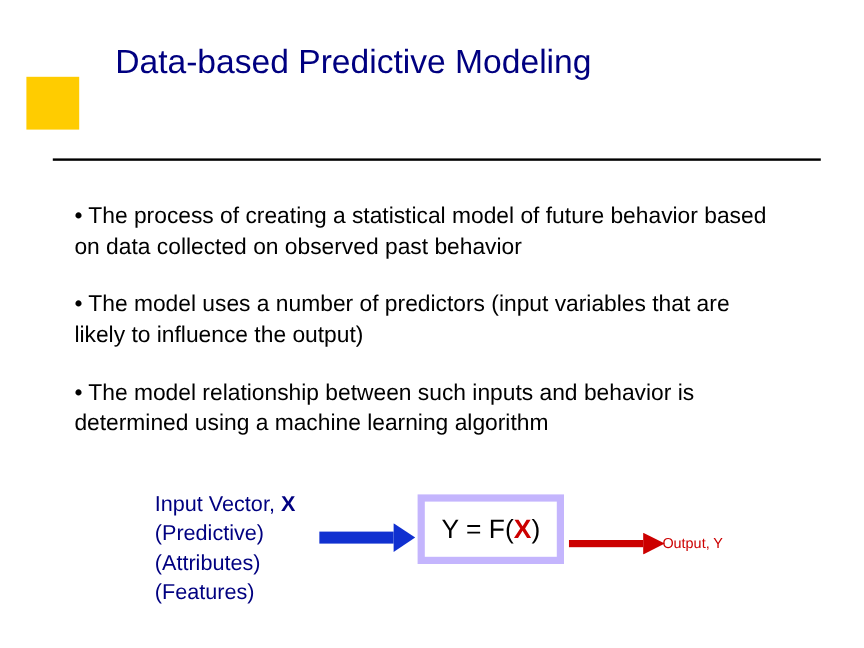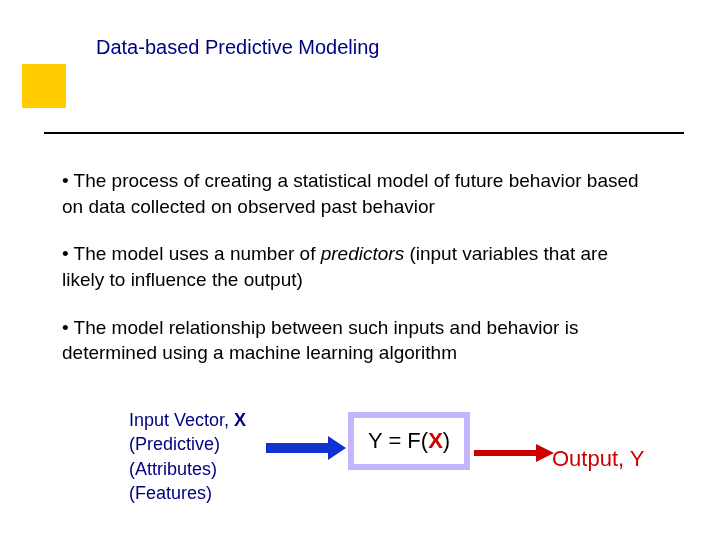--- a/index.html
+++ b/index.html
@@ -19,21 +19,21 @@
     top: 64px;
     width: 44px;
     height: 44px;
     background: #ffcc00;
     z-index: 0;
   }
   .title {
     position: absolute;
     left: 96px;
     top: 36px;
-    font-size: 20px;
+    font-size: 28px;
     color: #000080;
     z-index: 1;
   }
   .hr-line {
     position: absolute;
     left: 44px;
     top: 132px;
     width: 640px;
     height: 0;
     border-top: 2px solid #000;
@@ -79,24 +79,24 @@
     font-size: 22px;
     color: #000;
     background: #fff;
     white-space: nowrap;
   }
   .formula-box .xred { color: #cc0000; font-weight: bold; }
   .output-label {
     position: absolute;
     left: 490px;
     top: 38px;
-    font-size: 22px;
+    font-size: 12px;
     color: #cc0000;
   }
-  .italic { font-style: italic; }
+  .italic { }
 </style>
 </head>
 <body>
 
 <div class="accent-block"></div>
 
 <div class="title">Data-based Predictive Modeling</div>
 
 <div class="hr-line"></div>
 

